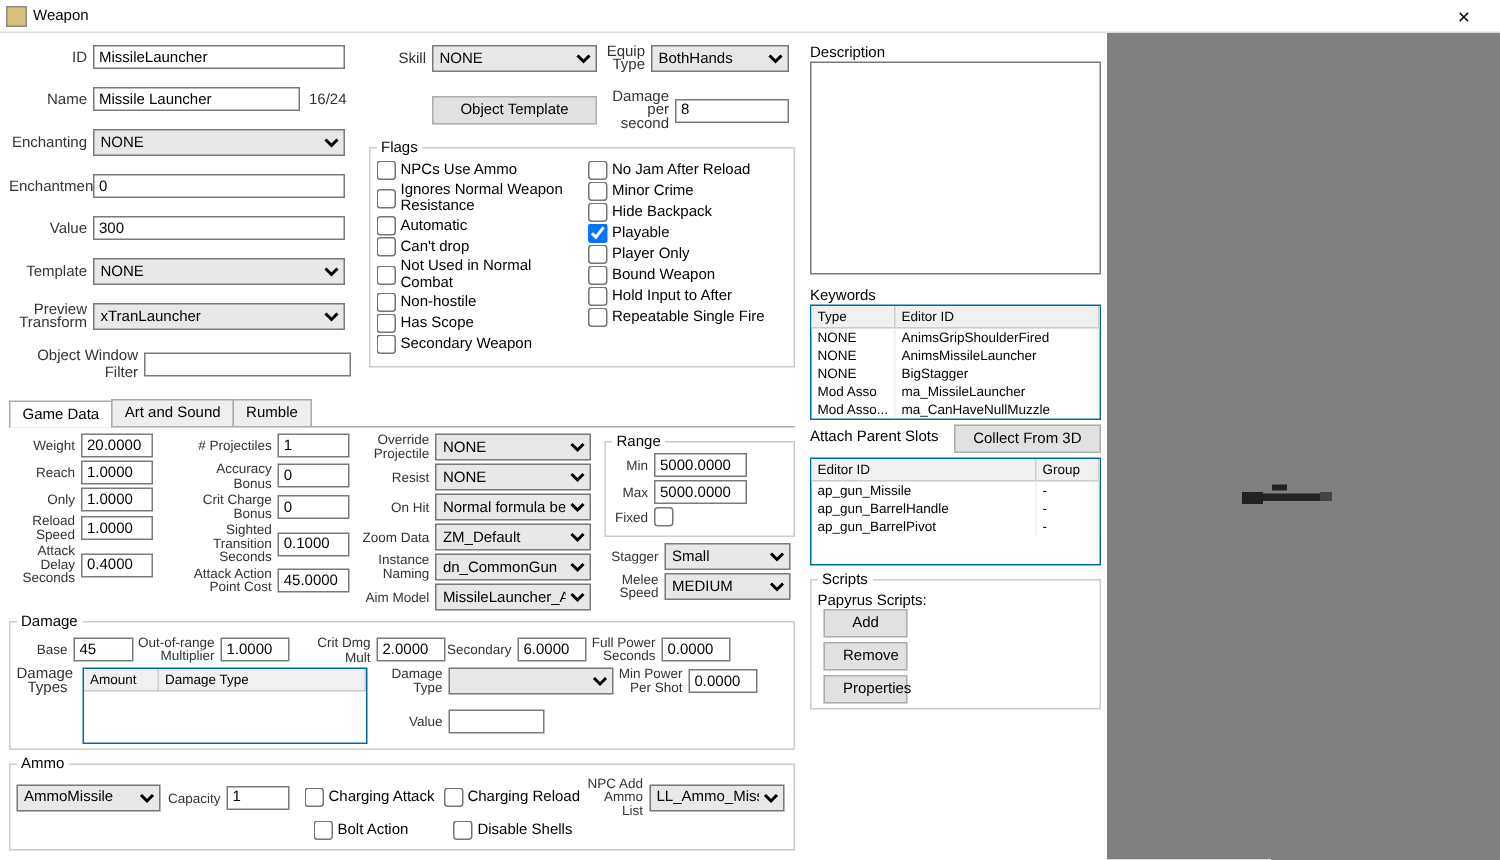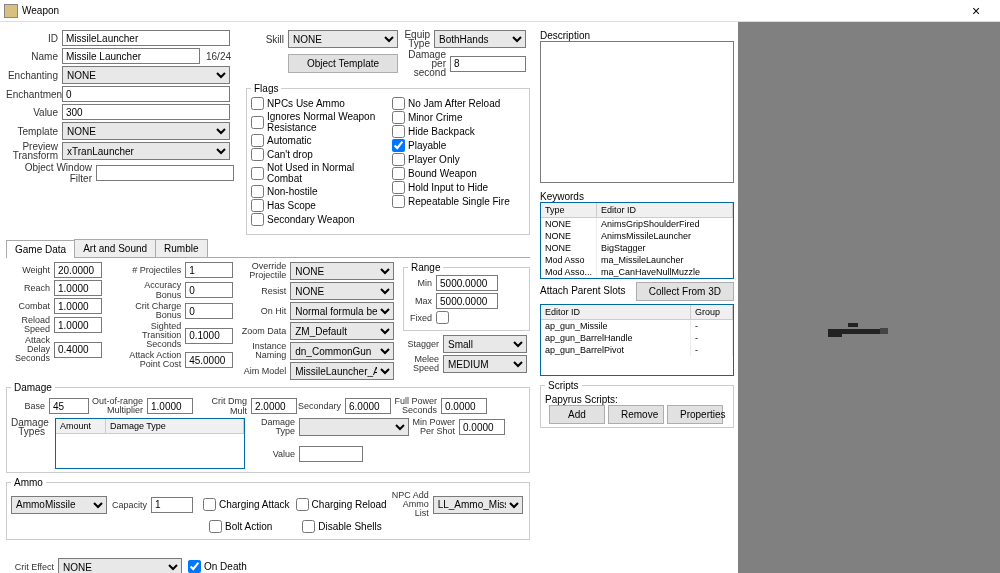--- a/index.html
+++ b/index.html
@@ -5,21 +5,21 @@
 * { box-sizing: border-box; margin: 0; padding: 0; }
 body { font-family: "Segoe UI", Tahoma, sans-serif; font-size: 10px; background: #fff; width: 1000px; height: 573px; overflow: hidden; }
 .titlebar { height: 22px; background: #fff; border-bottom: 1px solid #ddd; display: flex; align-items: center; padding: 0 4px; }
 .titlebar .icon { width: 14px; height: 14px; background: #d8c080; border: 1px solid #888; margin-right: 4px; }
 .titlebar .title { flex: 1; }
 .titlebar .close { width: 40px; text-align: center; font-size: 14px; cursor: pointer; }
 .workspace { display: flex; height: 551px; }
 .left-pane { width: 536px; padding: 8px 6px; }
 .desc-pane { width: 202px; padding: 8px 4px; }
 .preview-pane { flex: 1; background: #808080; position: relative; }
-.row { display: flex; align-items: center; margin-bottom: 2px; }
+.row { display: flex; align-items: center; margin-bottom: 12px; }
 .lbl { text-align: right; padding-right: 4px; color: #333; }
 .lbl-60 { width: 56px; }
 .lbl-42 { width: 42px; }
 input[type=text] { border: 1px solid #7a7a7a; height: 16px; padding: 0 3px; font-size: 10px; background: #fff; }
 select { border: 1px solid #7a7a7a; height: 18px; font-size: 10px; background: #e8e8e8; }
 .suffix { margin-left: 6px; color: #333; }
 .btn { background: #e1e1e1; border: 1px solid #adadad; height: 19px; padding: 0 12px; font-size: 10px; cursor: pointer; }
 fieldset { border: 1px solid #ccc; padding: 3px 4px; margin-bottom: 4px; }
 legend { padding: 0 3px; }
 .flags-wrap { display: flex; gap: 8px; margin-bottom: 4px; }
@@ -46,21 +46,21 @@
 .scripts-box { height: 130px; border: 1px solid #aaa; background: #fff; }
 .weapon-shape { position: absolute; top: 306px; left: 90px; }
 .weapon-shape .stock { width: 14px; height: 8px; background: #222; display: inline-block; }
 .weapon-shape .body { width: 38px; height: 5px; background: #222; display: inline-block; vertical-align: top; margin-top: 1px; }
 .weapon-shape .scope { width: 10px; height: 4px; background: #222; position: absolute; top: -5px; left: 20px; }
 .weapon-shape .muzzle { width: 8px; height: 6px; background: #444; display: inline-block; vertical-align: top; }
 .ammo-fieldset { margin-top: 4px; }
 .desc-textarea { height: 142px; }
 .keywords-section { margin-top: 6px; }
 .attach-slot-row { display: flex; gap: 4px; margin: 3px 0; }
-.scripts-btns { display: flex; flex-direction: row; gap: 3px; margin-left: 4px; }
+.scripts-btns { display: flex; flex-direction: column; gap: 3px; margin-left: 4px; }
 </style>
 </head>
 <body>
 
 <div class="titlebar">
   <span class="icon"></span>
   <span class="title">Weapon</span>
   <span class="close">×</span>
 </div>
 
@@ -174,21 +174,21 @@
                 <div class="chk">
                   <input type="checkbox" style="">
                   <span>Player Only</span>
                 </div>
                 <div class="chk">
                   <input type="checkbox" style="">
                   <span>Bound Weapon</span>
                 </div>
                 <div class="chk">
                   <input type="checkbox" style="">
-                  <span>Hold Input to Hide</span>
+                  <span>Hold Input to After</span>
                 </div>
                 <div class="chk">
                   <input type="checkbox" style="">
                   <span>Repeatable Single Fire</span>
                 </div>
               </div>
           </div>
         </fieldset>
       </div>
     </div>
@@ -203,21 +203,21 @@
       <div style="width:108px;">
         <div class="tinyrow">
             <span class="lbl" style="width:48px">Weight</span>
             <input class="inp-sm" type="text" value="20.0000" style="">
           </div>
         <div class="tinyrow">
             <span class="lbl" style="width:48px">Reach</span>
             <input class="inp-sm" type="text" value="1.0000" style="">
           </div>
         <div class="tinyrow">
-            <span class="lbl" style="width:48px">Combat</span>
+            <span class="lbl" style="width:48px">Only</span>
             <input class="inp-sm" type="text" value="1.0000" style="">
           </div>
         <div class="tinyrow">
             <span class="lbl" style="width:48px; line-height:9px">Reload Speed</span>
             <input class="inp-sm" type="text" value="1.0000" style="">
           </div>
         <div class="tinyrow">
             <span class="lbl" style="width:48px; line-height:9px">Attack Delay Seconds</span>
             <input class="inp-sm" type="text" value="0.4000" style="">
           </div>

